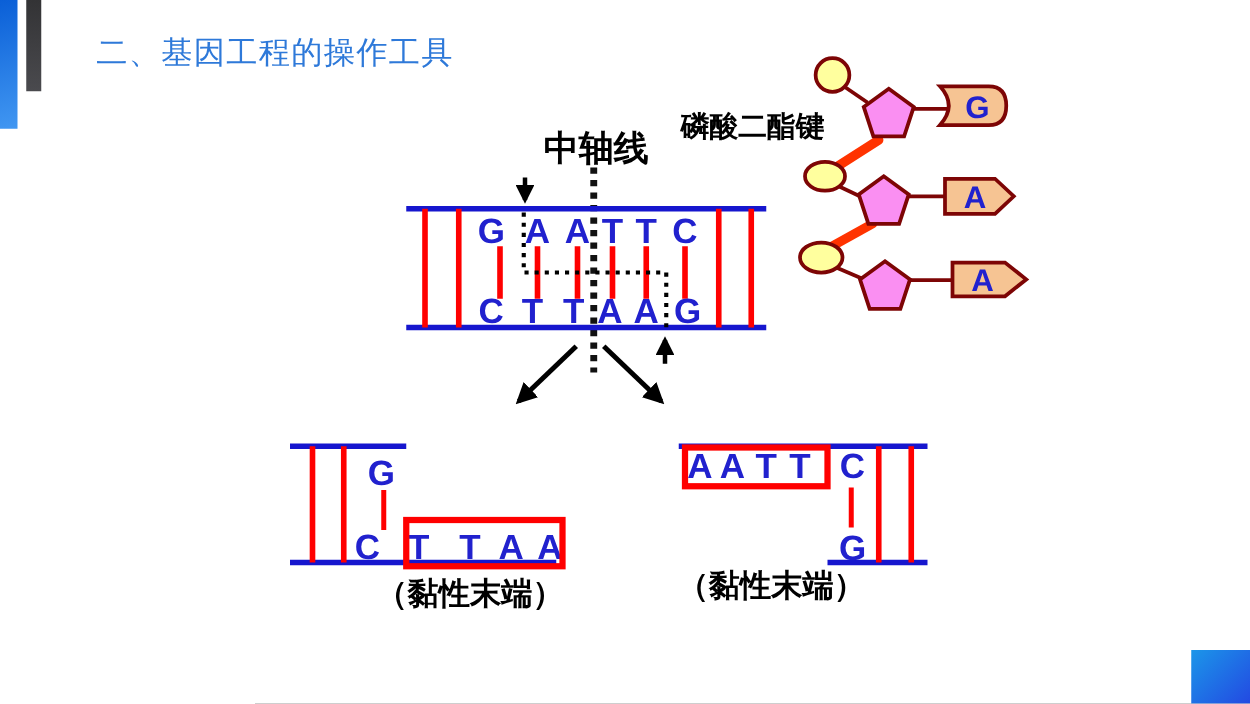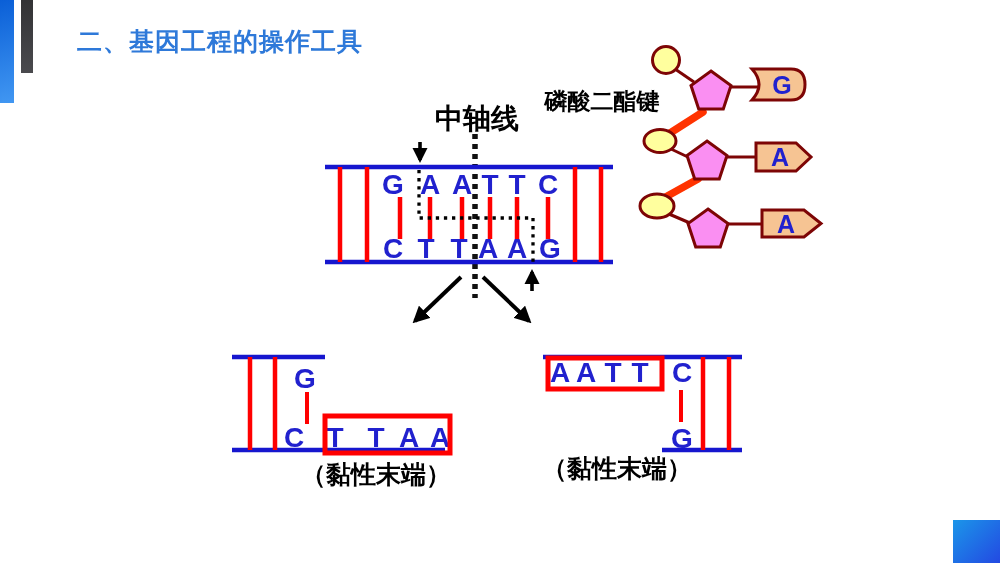--- a/index.html
+++ b/index.html
@@ -15,21 +15,21 @@
   .accent-gray{
     position:absolute;left:21px;top:0;width:12px;height:73px;
     background:linear-gradient(180deg,#333335 0%,#4a4a4e 100%);
   }
   .corner-accent{
     position:absolute;left:953px;top:520px;width:47px;height:43px;
     background:linear-gradient(135deg,#1b96e9 0%,#2349e2 100%);
   }
   .page-title{
     position:absolute;left:77px;top:25px;
-    font-size:25px;font-weight:bold;color:#2e79d9;letter-spacing:1px;white-space:nowrap;
+    font-size:25px;font-weight:normal;color:#2e79d9;letter-spacing:1px;white-space:nowrap;
   }
   svg{position:absolute;left:0;top:0;}
   svg text{font-family:"Liberation Sans","DejaVu Sans",sans-serif;font-weight:bold;}
   .base-letter{fill:#2121ce;font-size:28px;text-anchor:middle;}
   .base-letter-sm{fill:#2121ce;font-size:25px;text-anchor:middle;}
   .black-label{fill:#000000;text-anchor:middle;}
 </style>
 </head>
 <body>
 

